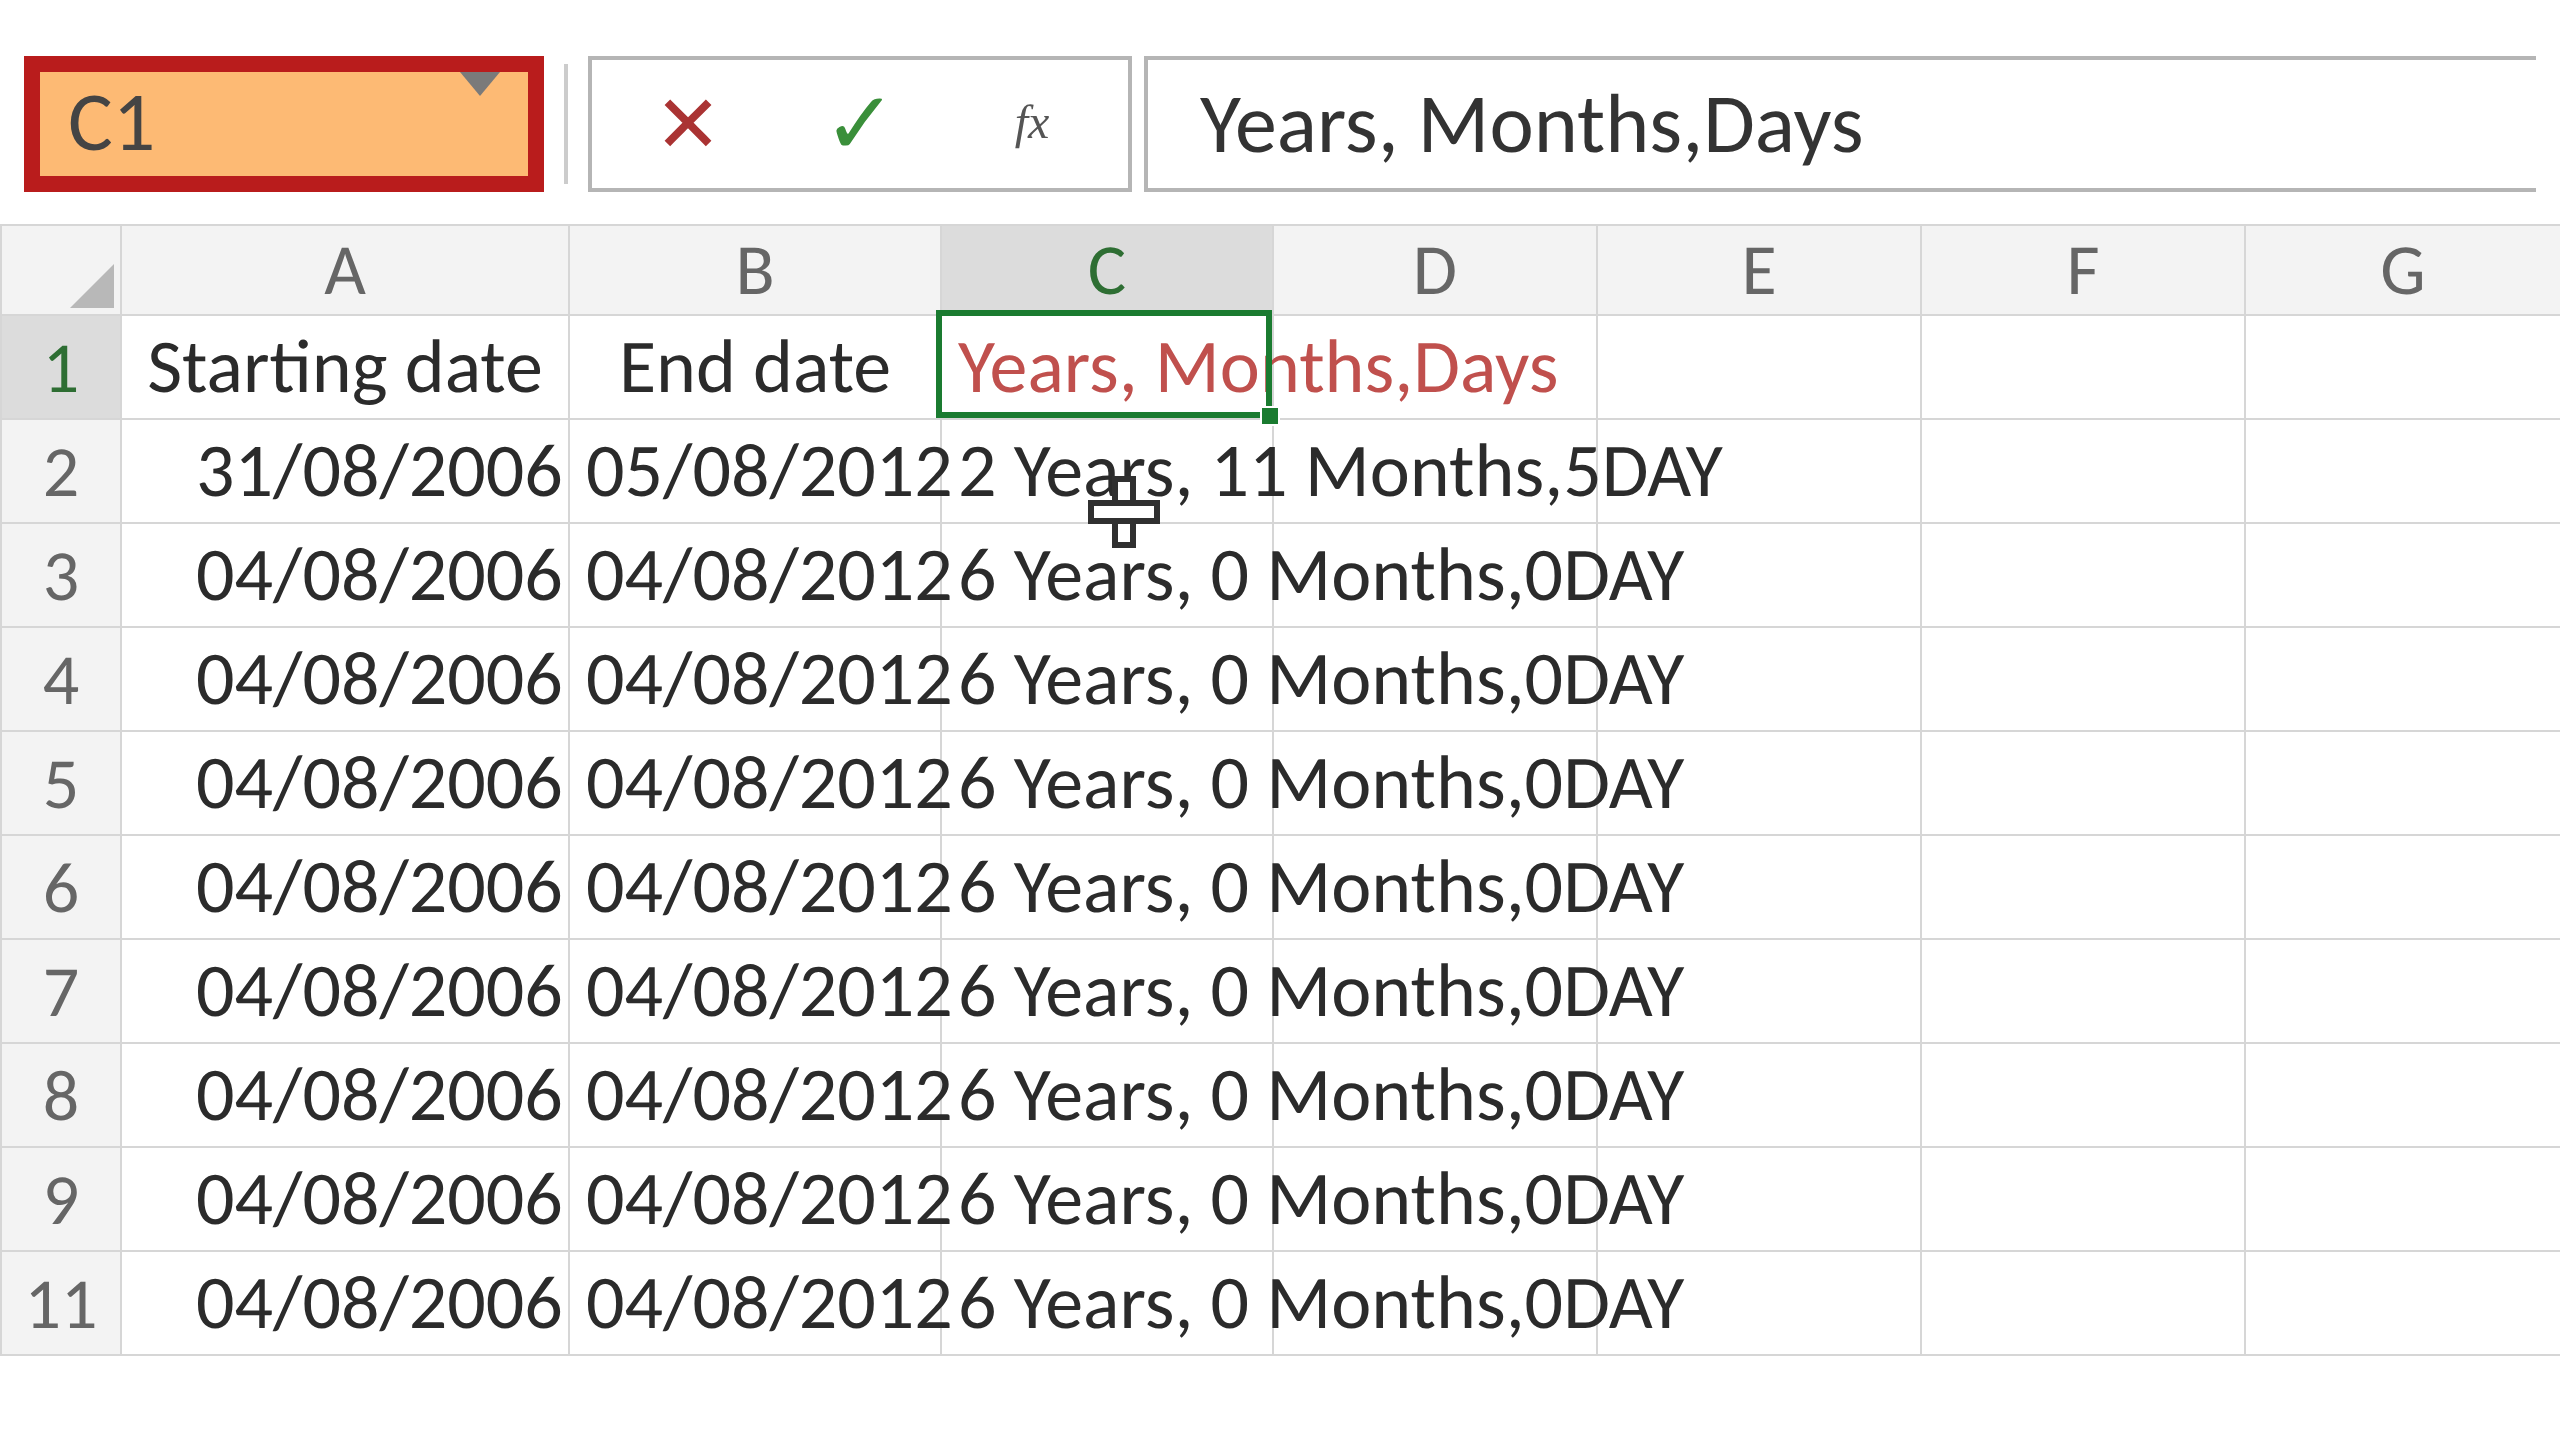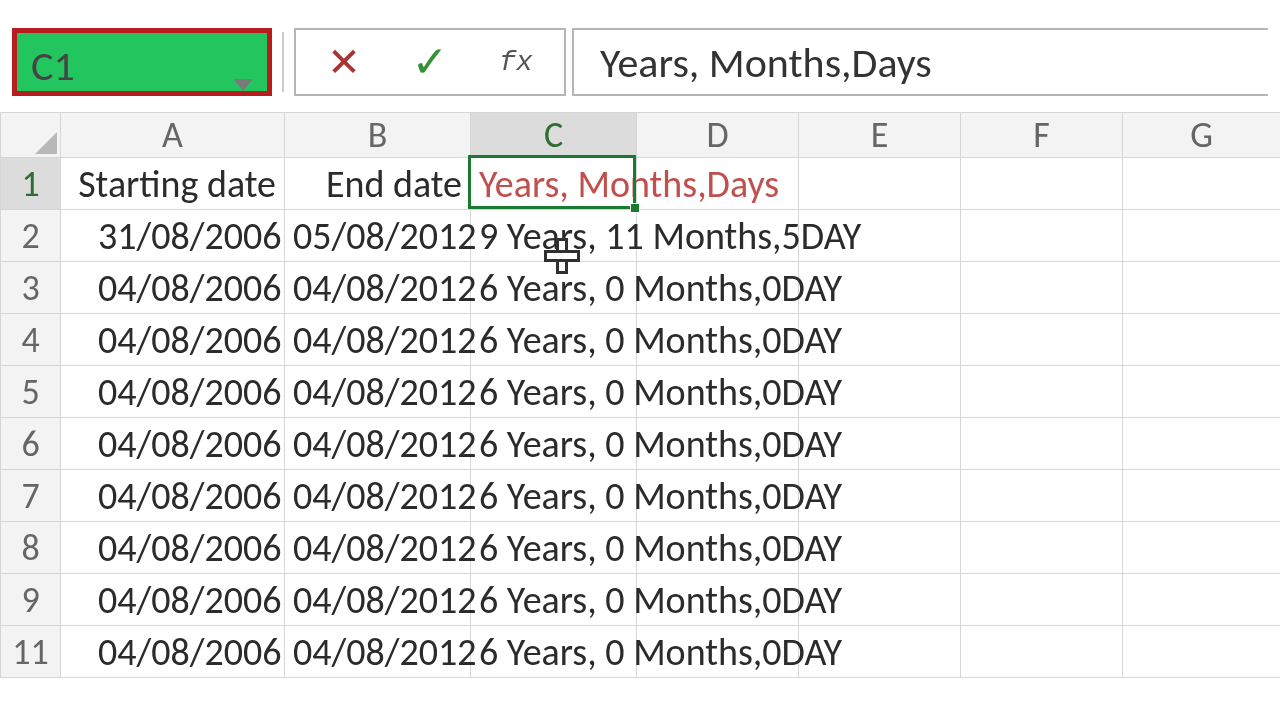--- a/index.html
+++ b/index.html
@@ -15,29 +15,29 @@
   
   .formula-bar {
     display: flex;
     align-items: stretch;
     padding: 28px 12px 16px 12px;
     gap: 6px;
   }
   .name-box {
     width: 260px;
     height: 68px;
-    border: 5px solid #b91c1c;
-    display: flex;
-    align-items: flex-end;
+    border: 8px solid #b91c1c;
+    display: flex;
+    align-items: flex-start;
     justify-content: space-between;
     padding: 0 14px;
     font-size: 42px;
     font-weight: 400;
     color: #444;
-    background: #22c55e;
+    background: #fdba74;
   }
   .name-box .dropdown-arrow {
     width: 0; height: 0;
     border-left: 10px solid transparent;
     border-right: 10px solid transparent;
     border-top: 12px solid #7a7a7a;
   }
   .vsep {
     width: 2px;
     background: #ccc;
@@ -57,22 +57,22 @@
     display: flex;
     align-items: center;
     justify-content: center;
     font-size: 36px;
     color: #888;
   }
   .fx-btn.cancel { color: #a33; font-size: 40px; }
   .fx-btn.enter { color: #3a8f3a; font-size: 44px; }
   .fx-label {
     font-style: italic;
-    font-family: Liberation Mono, monospace;
-    font-size: 28px;
+    font-family: Liberation Serif, serif;
+    font-size: 24px;
     color: #555;
   }
   .formula-input {
     flex: 1;
     border: 2px solid #b5b5b5;
     border-right: none;
     height: 68px;
     display: flex;
     align-items: center;
     padding: 0 26px;
@@ -139,21 +139,21 @@
   }
   .colA { width: 224px; }
   .colB { width: 186px; }
   .colC { width: 166px; }
   .colD { width: 162px; }
   .colE { width: 162px; }
   .colF { width: 162px; }
   .colG { width: 158px; }
 
   td.right { text-align: right; padding-left: 37px; }
-  td.left { text-align: right; margin-top: 26px; }
+  td.left { text-align: center; margin-top: 26px; }
 
   td.header-red { color: #c0504d; font-size: 38px; }
 
   
   .sel-box {
     position: absolute;
     border: 3px solid #1a7b30;
     pointer-events: none;
     z-index: 5;
   }
@@ -245,21 +245,21 @@
           <td class="left overflowing header-red">Years, Months,Days</td>
           <td></td>
           <td></td>
           <td></td>
           <td></td>
         </tr>
         <tr>
           <th class="rowhdr">2</th>
           <td class="right">31/08/2006</td>
           <td class="left">05/08/2012</td>
-          <td class="left overflowing">9 Years, 11 Months,5DAY</td>
+          <td class="left overflowing">2 Years, 11 Months,5DAY</td>
           <td></td>
           <td></td>
           <td></td>
           <td></td>
         </tr>
         <tr>
           <th class="rowhdr">3</th>
           <td class="right">04/08/2006</td>
           <td class="left">04/08/2012</td>
           <td class="left overflowing">6 Years, 0 Months,0DAY</td>

